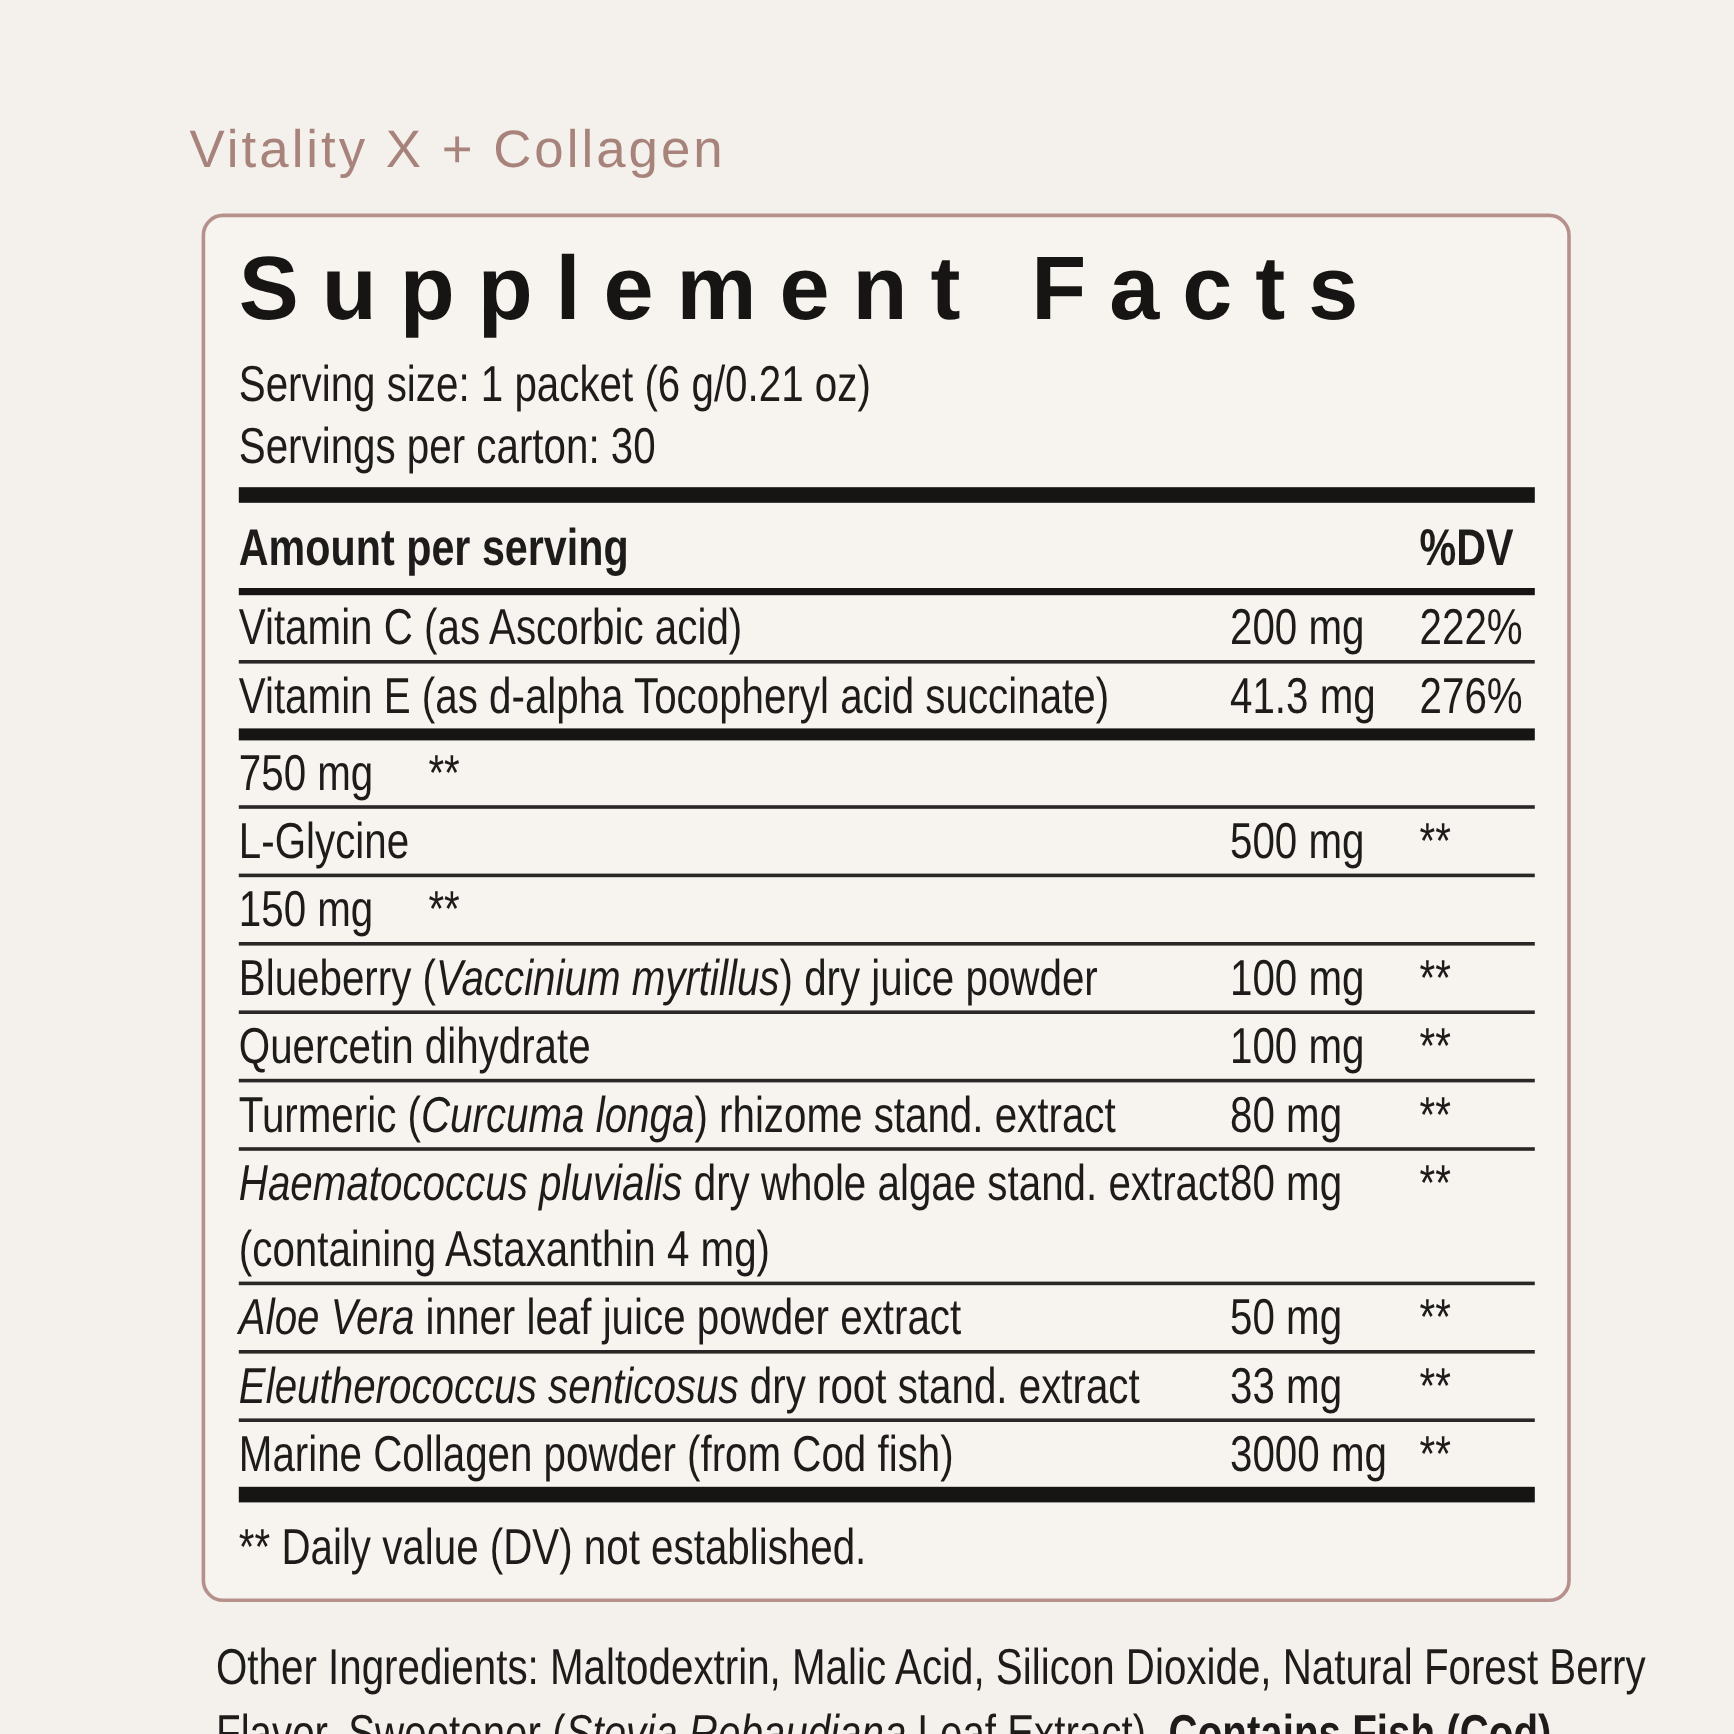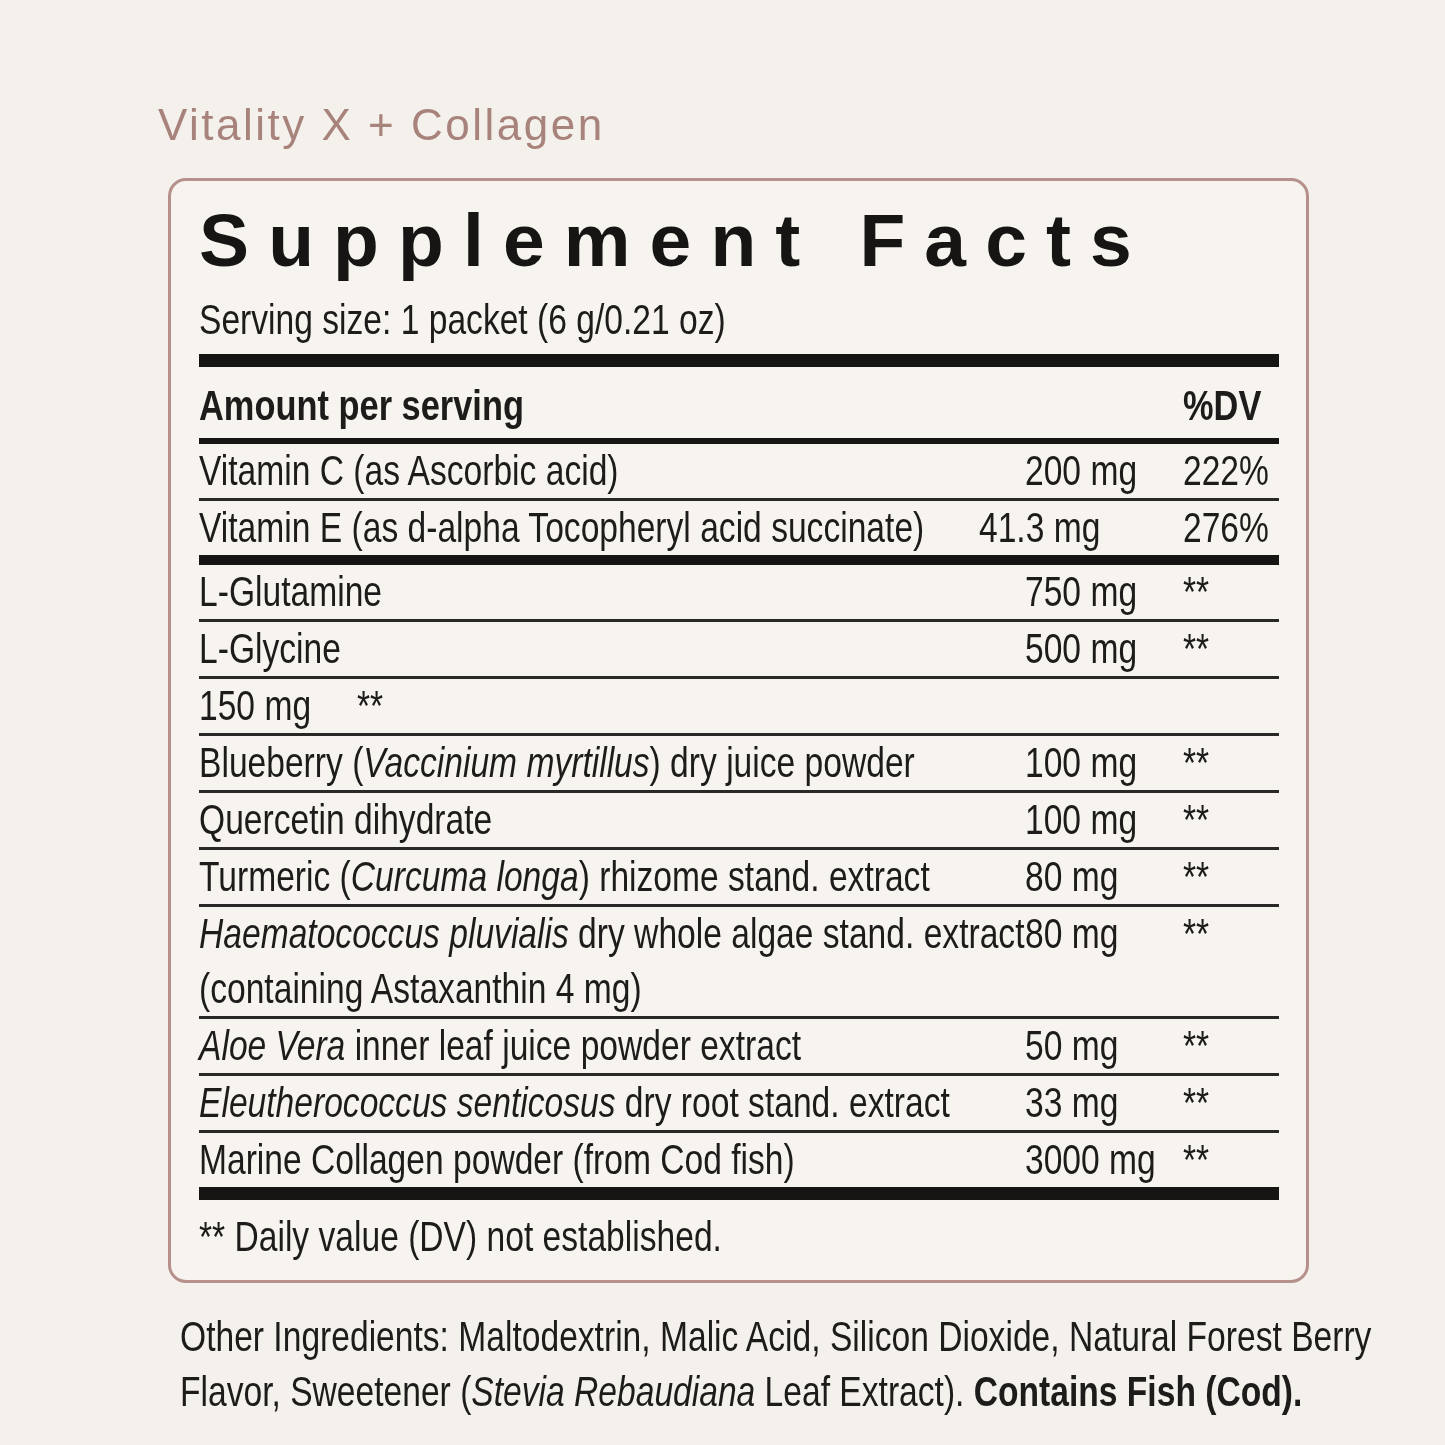--- a/index.html
+++ b/index.html
@@ -65,21 +65,21 @@
   .c-name{flex:1;min-width:0;}
   .c-amt{width:158px;flex:none;}
   .c-dv{width:96px;flex:none;}
 
   .frow{
     display:flex;align-items:flex-start;
     font-size:42px;line-height:42px;
     padding:6px 0 6px 0;
     border-bottom:3px solid #2a2826;
   }
-  .frow.thick{border-bottom:10px solid #161513;gap:46px;}
+  .frow.thick{border-bottom:10px solid #161513;}
   .frow.end{border-bottom:13px solid #161513;}
   .frow .line2{margin-top:13px;}
 
   .footnote{
     font-size:42px;line-height:46px;
     margin:14px 0 10px 0;
   }
 
   .other-ing{
     margin:26px 0 0 28px;
@@ -97,20 +97,23 @@
     <span>Vitality X + Collagen</span>
   </div>
 
   <div class="panel">
 
     <div class="panel-title">Supplement Facts</div>
 
     <div class="serving-line">
       <span class="cnd">Serving size: 1 packet (6 g/0.21 oz)</span>
     </div>
+    <div class="serving-line">
+      <span class="cnd">Servings per carton: 30</span>
+    </div>
 
     <div class="bar-thick"></div>
 
     <div class="hdr-row">
       <div class="c-name">
         <span class="cnd">Amount per serving</span>
       </div>
       <div class="c-amt"></div>
       <div class="c-dv">
         <span class="cnd">%DV</span>
@@ -122,21 +125,20 @@
           <div class="c-name"><div class="cnd"><span>Vitamin C (as Ascorbic acid)</span></div></div>
           <div class="c-amt"><span class="cnd">200 mg</span></div>
           <div class="c-dv"><span class="cnd">222%</span></div>
         </div>
         <div class="frow thick">
           <div class="c-name"><div class="cnd"><span>Vitamin E (as d-alpha Tocopheryl acid succinate)</span></div></div>
           <div class="c-amt"><span class="cnd">41.3 mg</span></div>
           <div class="c-dv"><span class="cnd">276%</span></div>
         </div>
         <div class="frow">
-          <div class="c-name"><div class="cnd"><span>L-Glutamine</span></div></div>
           <div class="c-amt"><span class="cnd">750 mg</span></div>
           <div class="c-dv"><span class="cnd">**</span></div>
         </div>
         <div class="frow">
           <div class="c-name"><div class="cnd"><span>L-Glycine</span></div></div>
           <div class="c-amt"><span class="cnd">500 mg</span></div>
           <div class="c-dv"><span class="cnd">**</span></div>
         </div>
         <div class="frow">
           <div class="c-amt"><span class="cnd">150 mg</span></div>

